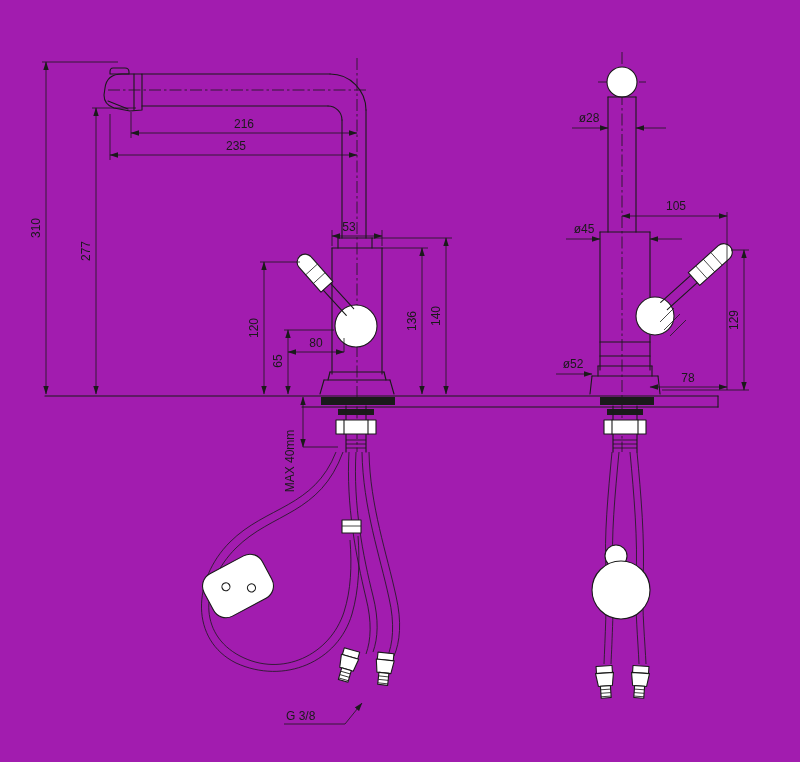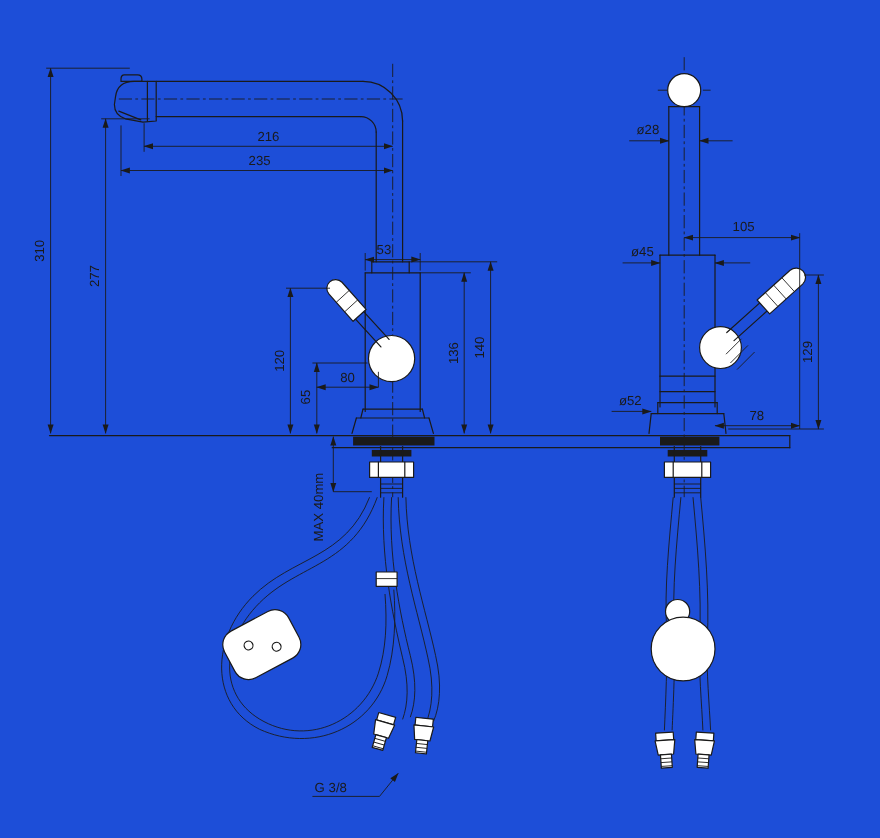--- a/index.html
+++ b/index.html
@@ -1,16 +1,16 @@
 <!DOCTYPE html>
 <html><head>
 <meta charset="utf-8">
 <style>
   html,body { margin:0; padding:0; background:#ffffff; }
-  .canvas { position:relative; width:800px; height:762px; background:#1d4ed8; overflow:hidden;
+  .canvas { position:relative; width:800px; height:762px; background:#a21caf; overflow:hidden;
             font-family:"Liberation Sans", sans-serif; }
   svg { display:block; }
   .o  { fill:none; stroke:#1a1a1a; stroke-width:1.1; stroke-linejoin:round; stroke-linecap:round; }
   .of { fill:#ffffff; stroke:#1a1a1a; stroke-width:1.1; stroke-linejoin:round; }
   .d  { fill:none; stroke:#1a1a1a; stroke-width:0.8; }
   .c  { fill:none; stroke:#1a1a1a; stroke-width:0.8; stroke-dasharray:12 3 2.5 3; }
   .t  { font:12px "Liberation Sans", sans-serif; fill:#1a1a1a; text-anchor:middle; }
   .ts { font:12px "Liberation Sans", sans-serif; fill:#1a1a1a; text-anchor:start; }
   .blk{ fill:#1a1a1a; stroke:none; }
 </style>

